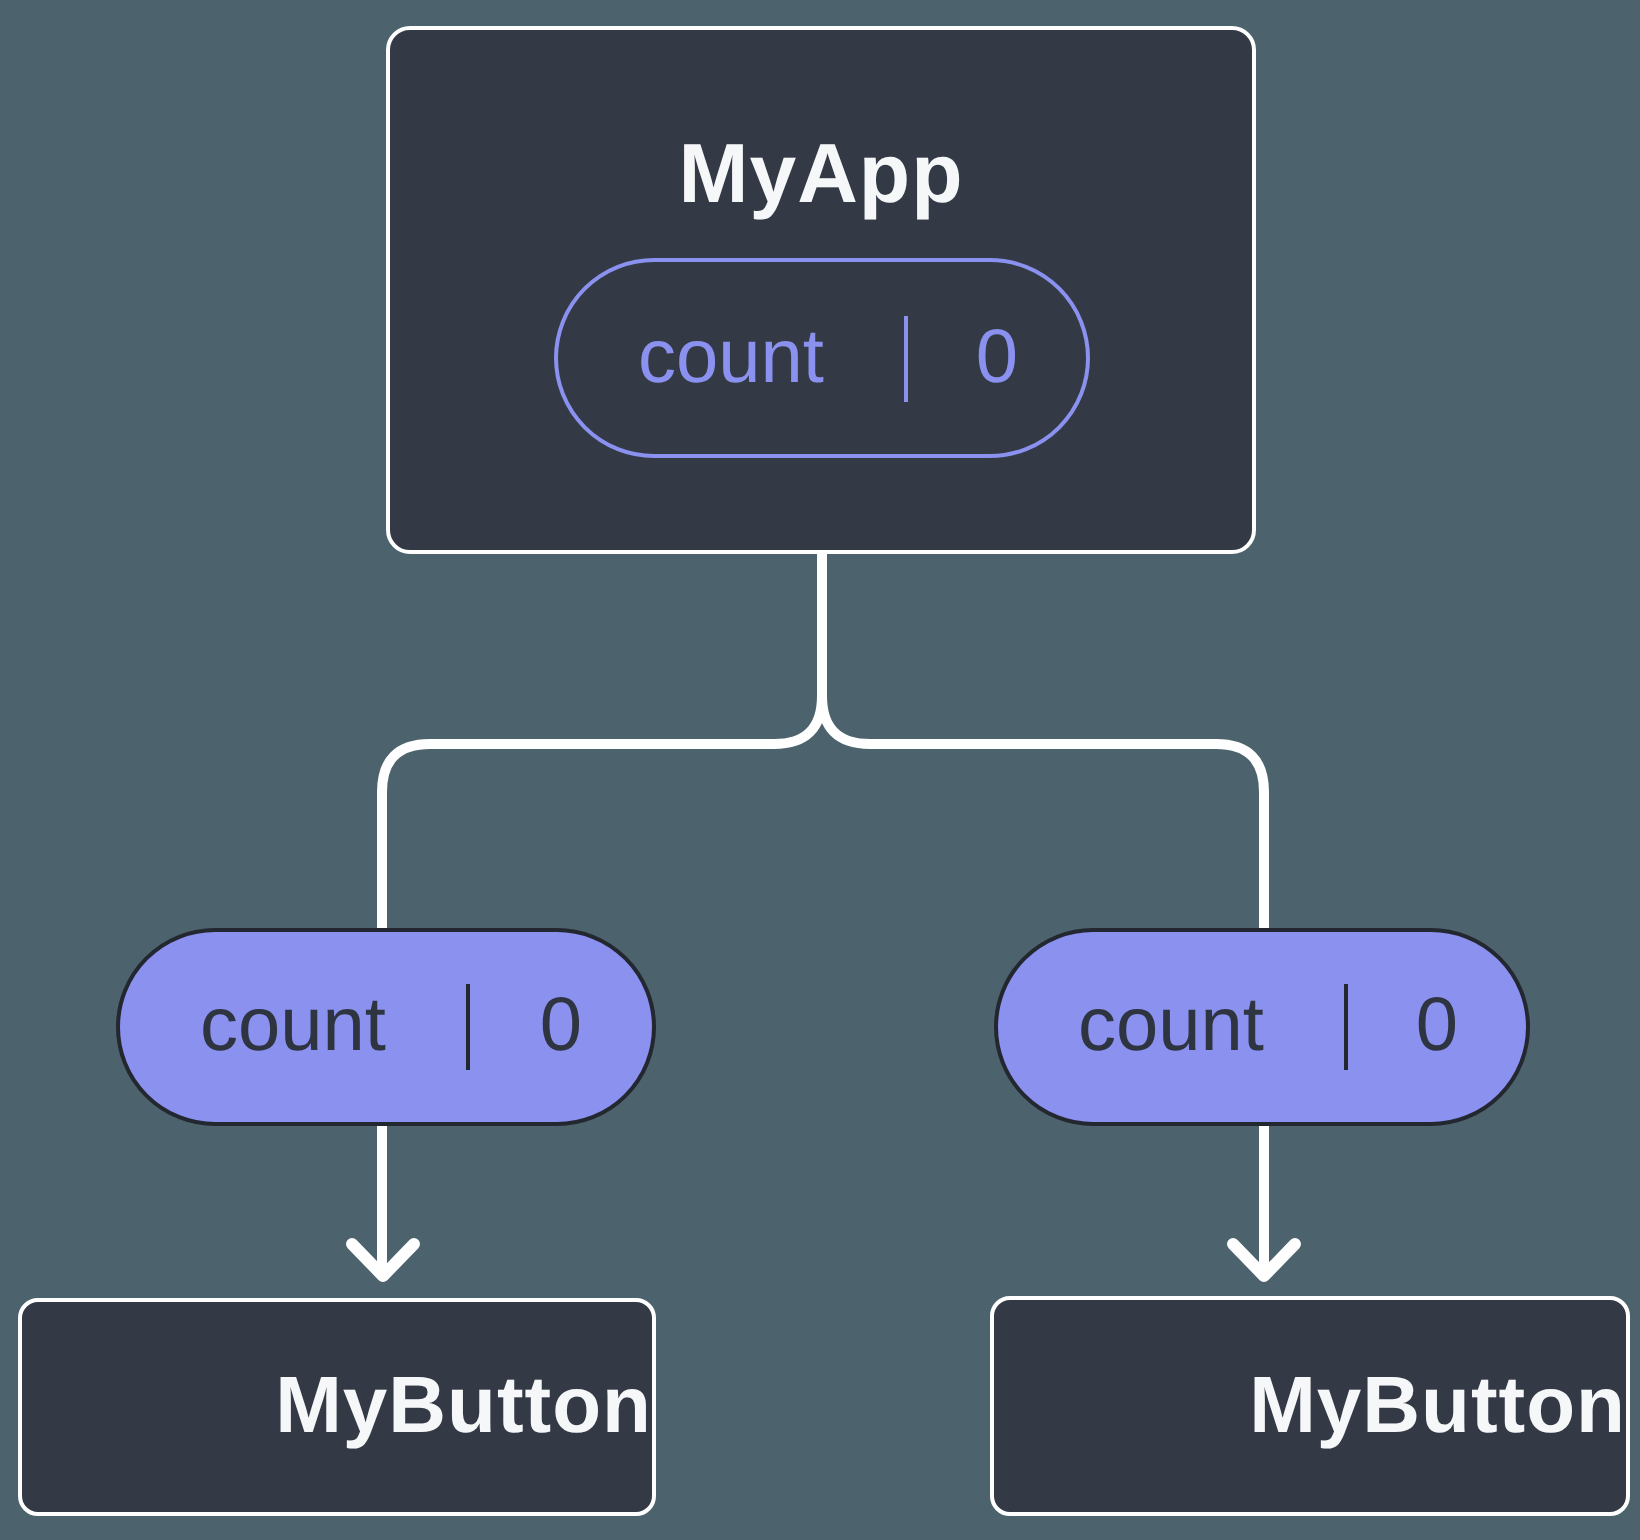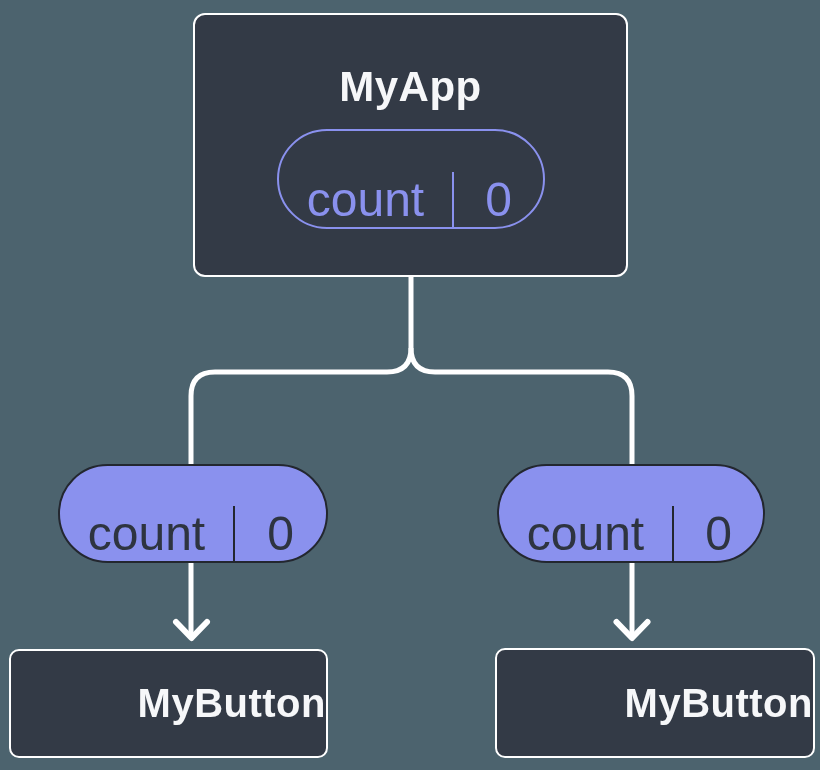--- a/index.html
+++ b/index.html
@@ -55,23 +55,23 @@
     position: absolute;
     left: 0;
     right: 0;
     top: 50px;
     line-height: 44px;
   }
   .pill {
     position: absolute;
     box-sizing: border-box;
     display: flex;
-    align-items: flex-end;
+    align-items: center;
     z-index: 2;
-    font-size: 48px;
+    font-size: 38px;
   }
   .pill .prop-name,
   .pill .prop-value {
     display: flex;
     align-items: center;
     justify-content: center;
   }
   .pill .prop-name {
     width: 173px;
     flex: 0 0 173px;

